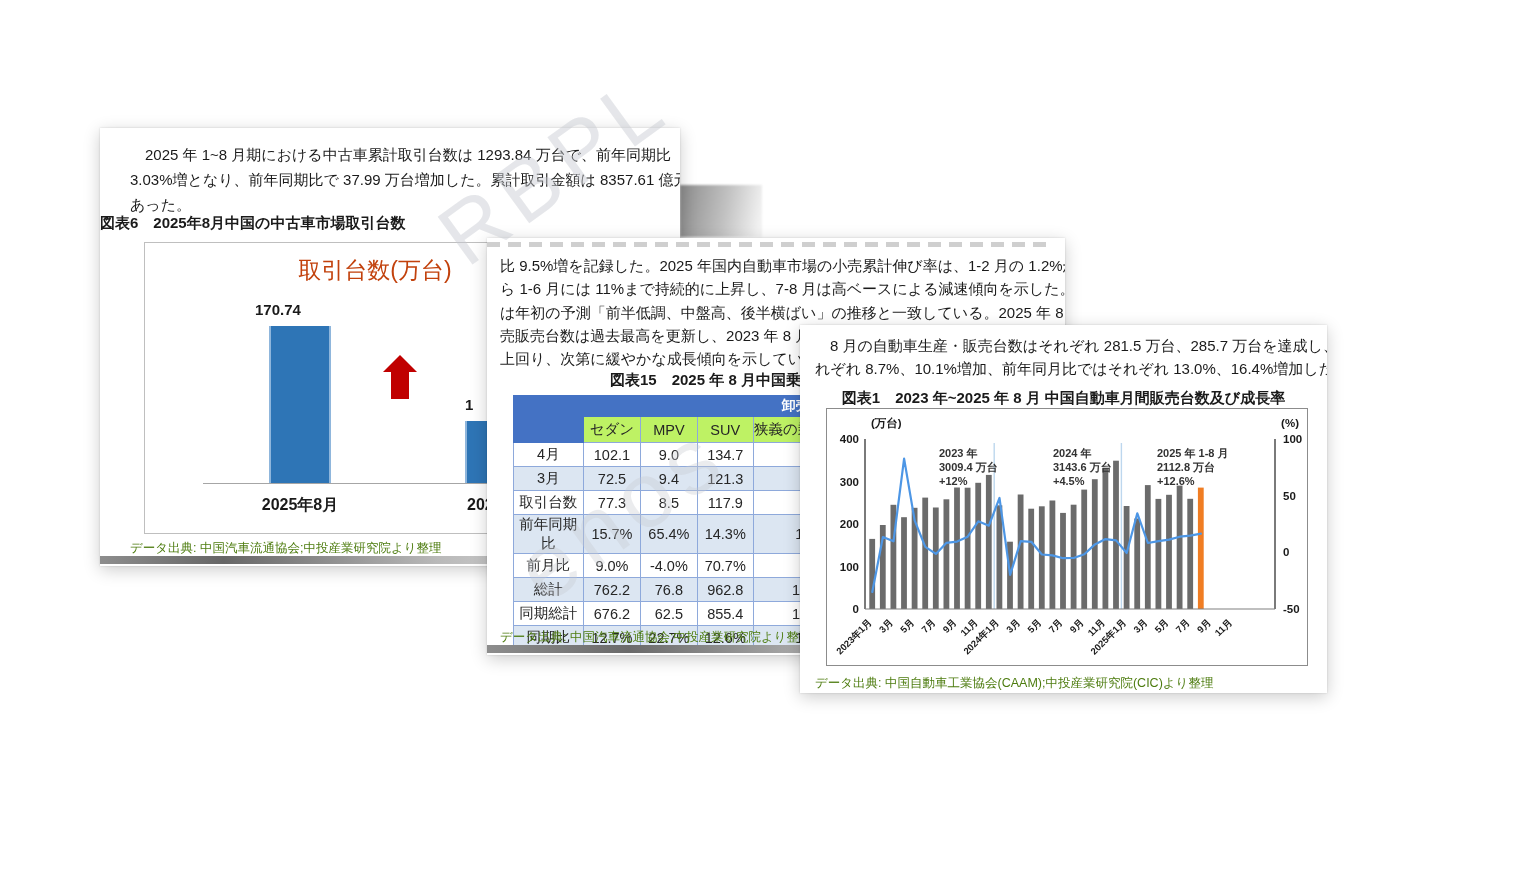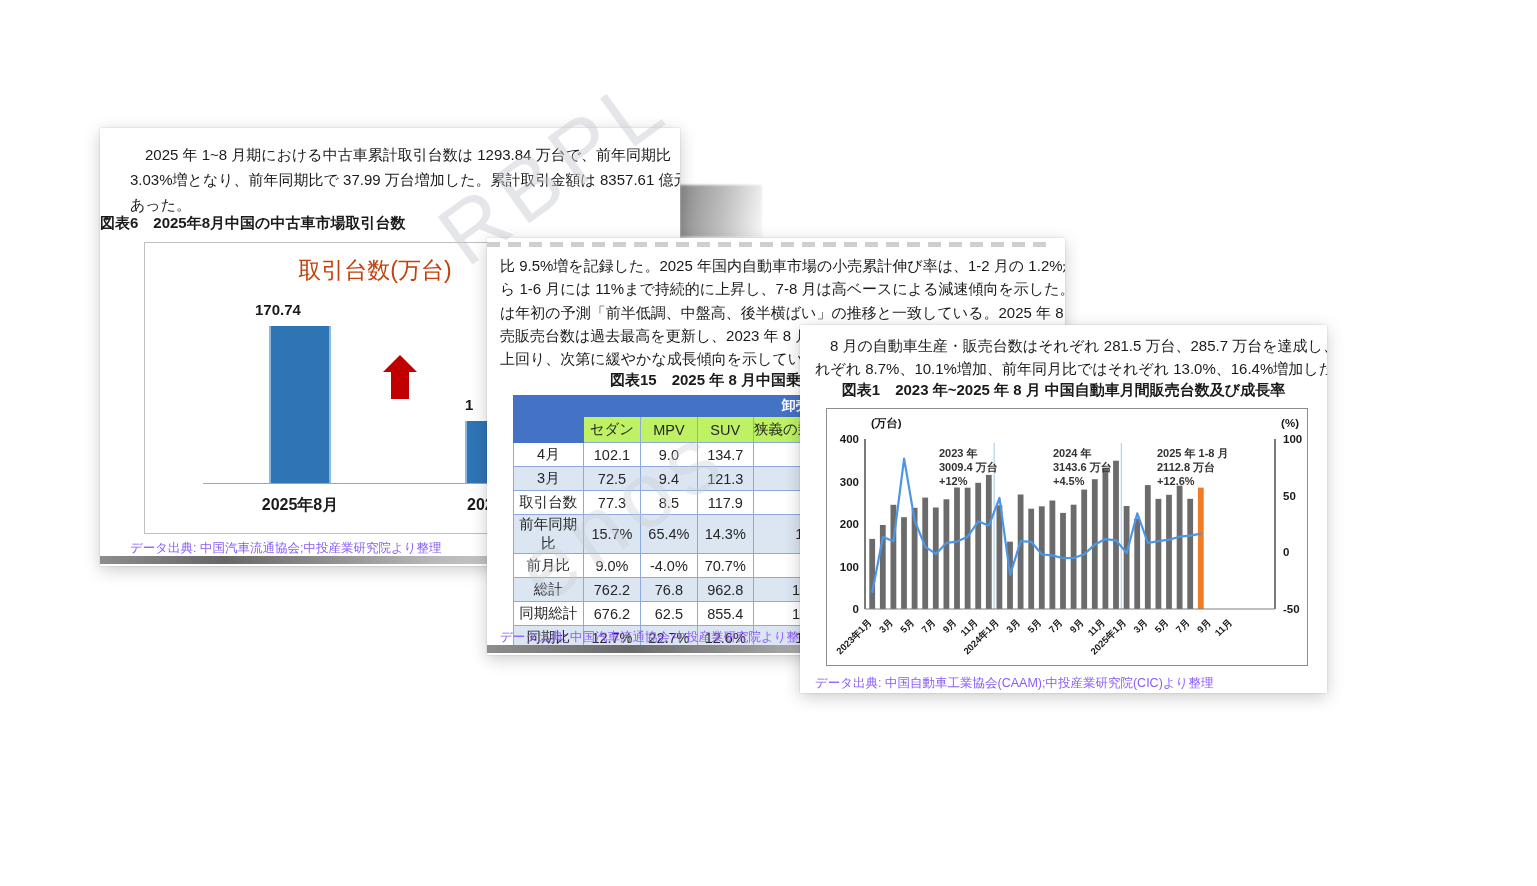--- a/index.html
+++ b/index.html
@@ -15,23 +15,23 @@
 
   .para{position:absolute;font-size:15px;}
   .tline{white-space:nowrap;}
   #card1 .para{left:30px;top:14px;line-height:25px;width:545px;}
   #card2 .para{left:13px;top:16px;line-height:23.3px;width:560px;}
   #card3 .para{left:15px;top:10px;line-height:22.5px;width:505px;}
 
   .fig-title{position:absolute;font-weight:bold;font-size:15px;white-space:nowrap;}
   #c1-fig-title{left:0;width:100%;top:86px;text-align:left;}
   #c2-fig-title{left:123px;top:133px;}
-  #c3-fig-title{left:0;width:100%;top:56px;text-align:center;}
-
-  .src{position:absolute;font-size:12.5px;color:#8b5cf6;white-space:nowrap;}
+  #c3-fig-title{left:0;width:100%;top:64px;text-align:center;}
+
+  .src{position:absolute;font-size:12.5px;color:#4d7c0f;white-space:nowrap;}
   #c1-src{left:30px;top:412px;}
   #c2-src{left:13px;top:391px;}
   #c3-src{left:15px;top:350px;}
 
   
   #c1-chartbox{position:absolute;left:44px;top:114px;width:530px;height:290px;
                border:1px solid #bfbfbf;background:#fff;}
   #c1-chart-title{position:absolute;left:0;right:70px;top:12px;text-align:center;
                   font-size:23px;color:#c2410c;}
   .c1bar{position:absolute;background:#2E75B6;

